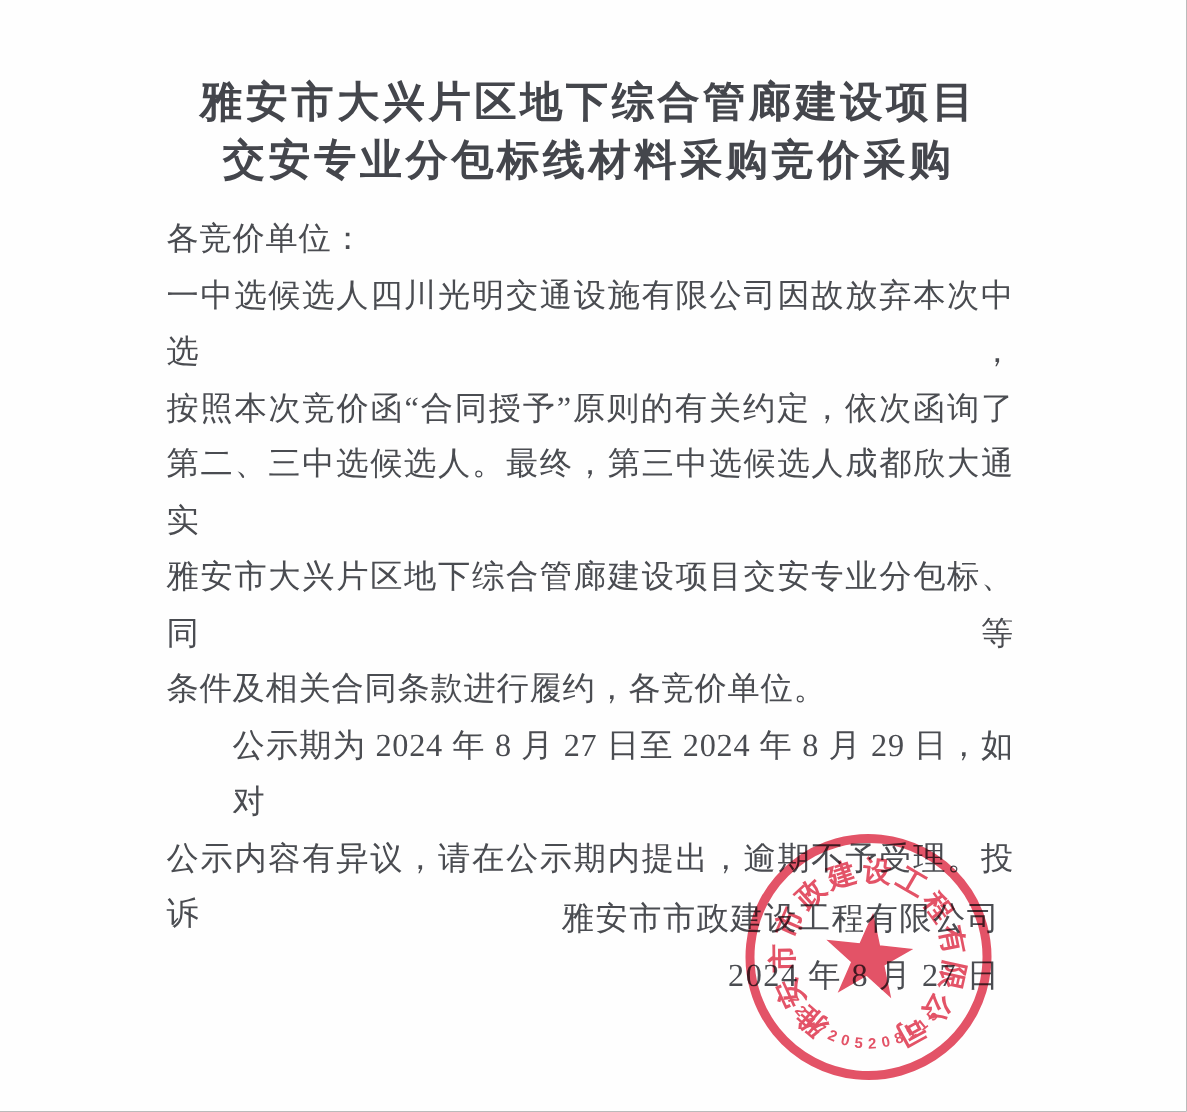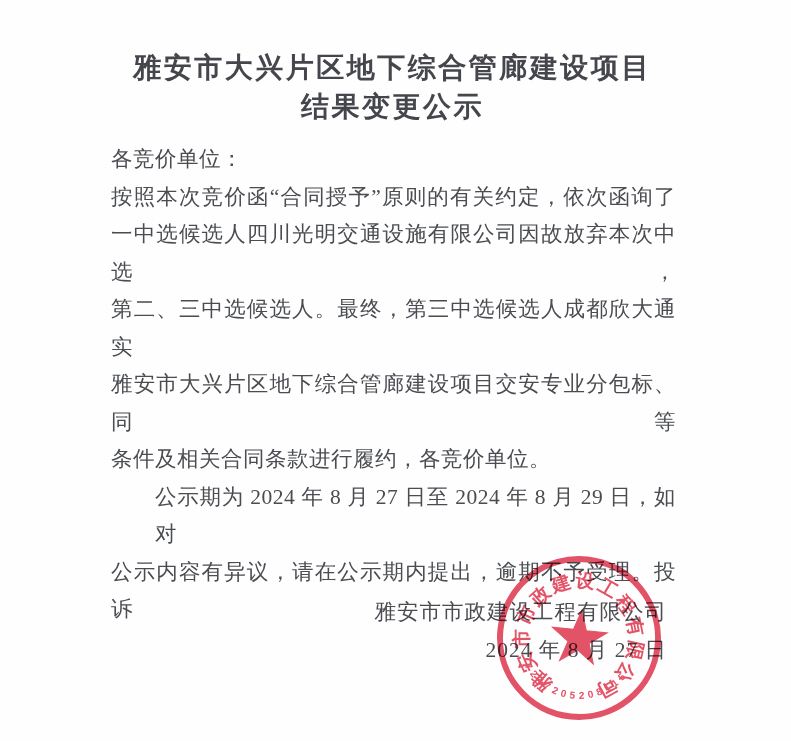--- a/index.html
+++ b/index.html
@@ -54,27 +54,27 @@
     fill:var(--seal-color,#e2445a);
   }
 </style>
 </head>
 <body>
 
 <div class="page">
 
   <div class="title-block">
     <div>雅安市大兴片区地下综合管廊建设项目</div>
-    <div>结果变更公示</div>
+    <div>交安专业分包标线材料采购竞价采购</div>
   </div>
 
   <div class="body-block">
     <div class="line">各竞价单位：</div>
+    <div class="line justify">一中选候选人四川光明交通设施有限公司因故放弃本次中选，</div>
     <div class="line justify">按照本次竞价函“合同授予”原则的有关约定，依次函询了</div>
-    <div class="line justify">一中选候选人四川光明交通设施有限公司因故放弃本次中选，</div>
     <div class="line justify">第二、三中选候选人。最终，第三中选候选人成都欣大通实</div>
     <div class="line justify">雅安市大兴片区地下综合管廊建设项目交安专业分包标、同等</div>
     <div class="line">条件及相关合同条款进行履约，各竞价单位。</div>
     <div class="line justify indent">公示期为 2024 年 8 月 27 日至 2024 年 8 月 29 日，如对</div>
     <div class="line justify">公示内容有异议，请在公示期内提出，逾期不予受理。投诉</div>
 
   </div>
 
   <div class="signature-block">
     <div>雅安市市政建设工程有限公司</div>

